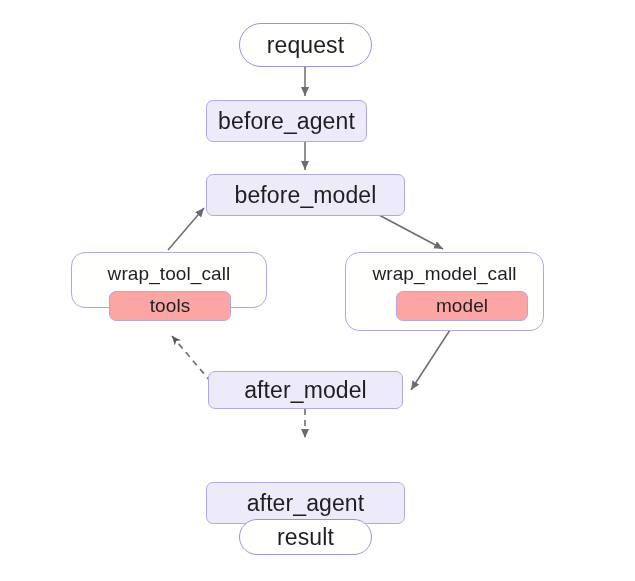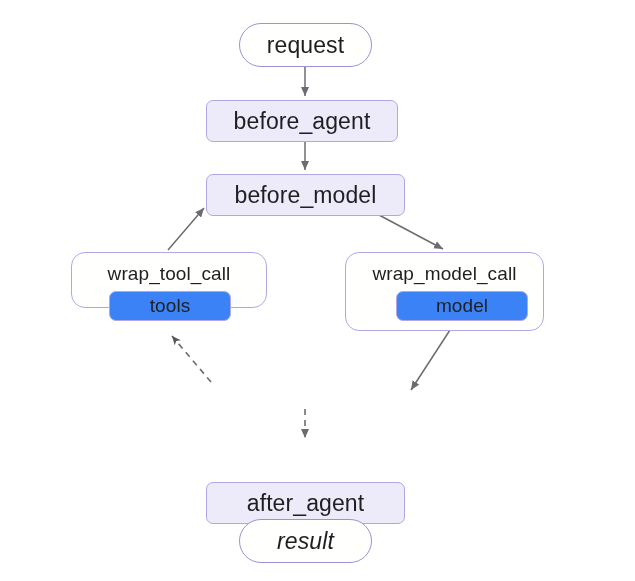--- a/index.html
+++ b/index.html
@@ -75,21 +75,21 @@
     font-size: 19px;
     color: #1f1f22;
     white-space: nowrap;
   }
   .node-inner {
     position: absolute;
     box-sizing: border-box;
     display: flex;
     align-items: center;
     justify-content: center;
-    background: #3b82f6;
+    background: #fca5a5;
     border: 1.6px solid #b2a7e3;
     border-radius: 7px;
     font-size: 19px;
     color: #1f1f22;
     white-space: nowrap;
   }
 </style>
 </head>
 <body>
 
@@ -119,21 +119,21 @@
 
     <path d="M305,409 L305,438" fill="none" stroke="#6b6b72" stroke-width="1.6" stroke-dasharray="6 5" marker-end="url(#arrowhead)"></path>
 
     <path d="M305,484 L305,515" fill="none" stroke="#6b6b72" stroke-width="1.5" marker-end="url(#arrowhead)"></path>
   </svg>
 
   <div class="node node-terminal" style="left:239px; top:23px; width:133px; height:44px;">
     <span>request</span>
   </div>
 
-  <div class="node node-process" style="left:206px; top:100px; width:192px; height:42px;">
+  <div class="node node-process" style="left:206px; top:100px; width:161px; height:42px;">
     <span>before_agent</span>
   </div>
 
   <div class="node node-process" style="left:206px; top:174px; width:199px; height:42px;">
     <span>before_model</span>
   </div>
 
   <div class="node node-subgraph" style="left:71px; top:252px; width:196px; height:56px;">
     <span class="subgraph-title" style="top:10px;">wrap_tool_call</span>
     <div class="node-inner" style="left:37px; top:38px; width:122px; height:30px;">
@@ -141,22 +141,25 @@
     </div>
   </div>
 
   <div class="node node-subgraph" style="left:345px; top:252px; width:199px; height:79px;">
     <span class="subgraph-title" style="top:10px;">wrap_model_call</span>
     <div class="node-inner" style="left:50px; top:38px; width:132px; height:30px;">
       <span>model</span>
     </div>
   </div>
 
+  <div class="node node-process" style="left:208px; top:371px; width:195px; height:38px;">
+    <span>after_model</span>
+  </div>
 
   <div class="node node-process" style="left:206px; top:442px; width:199px; height:42px;margin-top:40px;">
     <span>after_agent</span>
   </div>
 
-  <div class="node node-terminal" style="left:239px; top:519px; width:133px; height:44px;font-style:italic;">
+  <div class="node node-terminal" style="left:239px; top:519px; width:133px; height:36px;">
     <span>result</span>
   </div>
 
 </div>
 
 </body></html>

